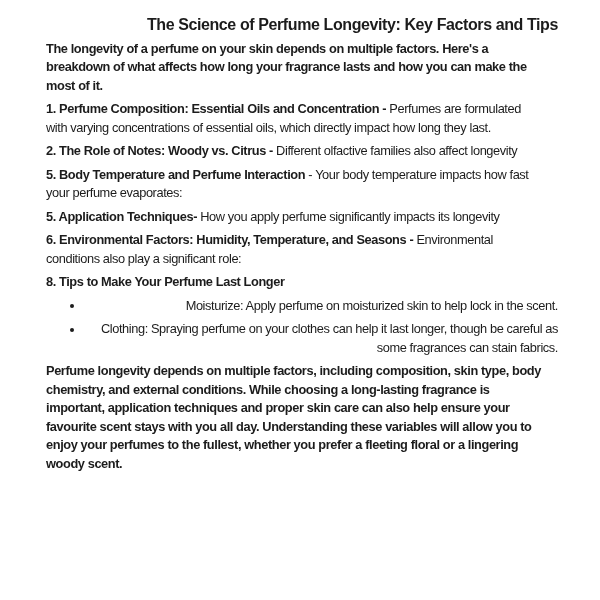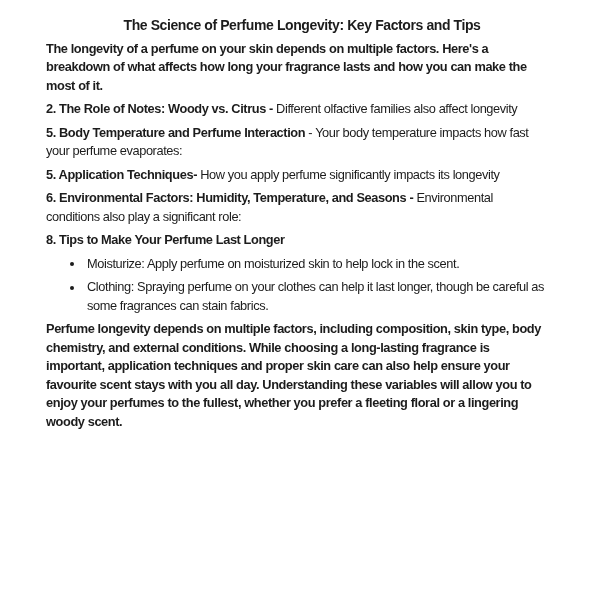--- a/index.html
+++ b/index.html
@@ -13,37 +13,38 @@
     position: absolute;
     left: 46px; top: 16px;
     width: 512px;
     color: #1c1c1c;
     font-family: "Liberation Sans", "DejaVu Sans", sans-serif;
     font-size: 12.8px;
     line-height: 18.5px;
     letter-spacing: -0.4px;
   }
   h1.doc-title {
-    font-size: 14px;
+    font-size: 16px;
     line-height: 18.5px;
     font-weight: 700;
-    text-align: center;
+    text-align: right;
     margin: 0 0 5px 0;
   }
   p { margin: 0 16px 5px 0; }
   .b { font-weight: 700; }
   ul.tips {
     list-style: none;
     margin: 0 0 5px 0;
     padding: 0;
   }
   ul.tips li {
     position: relative;
     padding-left: 41px;
     margin: 0 0 5px 0;
+    text-align: right;
   }
   ul.tips li::before {
     content: "";
     position: absolute;
     left: 24px; top: 7.5px;
     width: 4px; height: 4px;
     border-radius: 50%;
     background: #1c1c1c;
   }
   .caret {
@@ -55,20 +56,21 @@
 </style>
 </head>
 <body>
 
 <div class="page">
 
   <h1 class="doc-title">The Science of Perfume Longevity: Key Factors and Tips</h1>
 
   <p class="b">The longevity of a perfume on your skin depends on multiple factors. Here's a breakdown of what affects how long your fragrance lasts and how you can make the most of it.</p>
 
+  <p><span class="b">1. Perfume Composition: Essential Oils and Concentration -</span><span> Perfumes are formulated with varying concentrations of essential oils, which directly impact how long they last.</span></p>
 
   <p><span class="b">2. The Role of Notes: Woody vs. Citrus -</span><span> Different olfactive families also affect longevity</span></p>
 
 
   <p><span class="b">5. Body Temperature and Perfume Interaction</span><span> - Your body temperature impacts how fast your perfume evaporates:</span></p>
 
   <p><span class="b">5. Application Techniques-</span><span> How you apply perfume significantly impacts its longevity</span></p>
 
   <p><span class="b">6. Environmental Factors: Humidity, Temperature, and Seasons -</span><span> Environmental conditions also play a significant role:</span></p>
 

